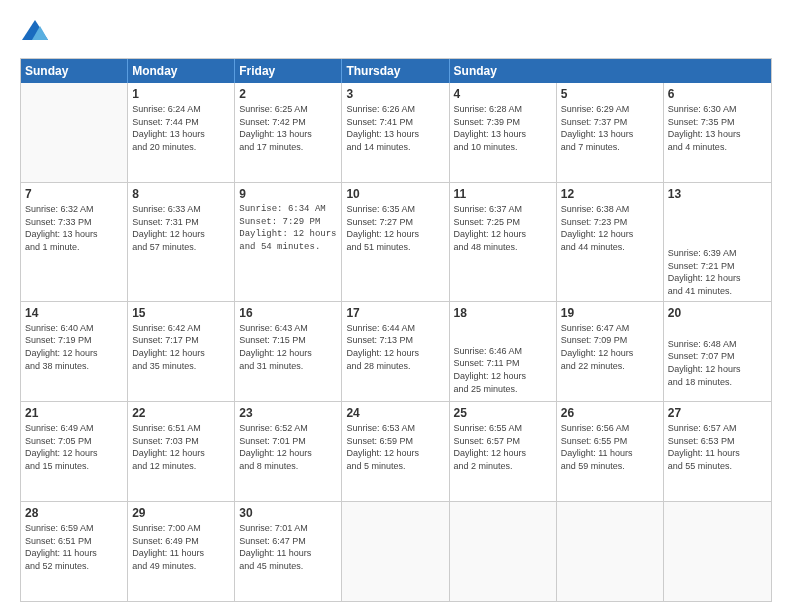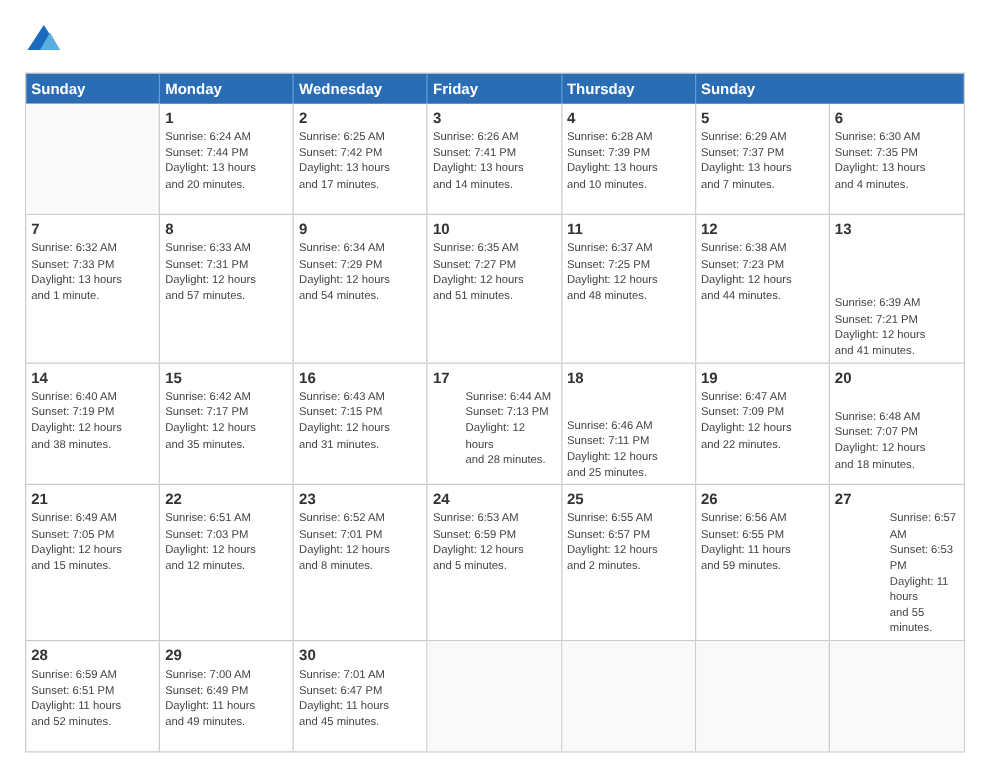--- a/index.html
+++ b/index.html
@@ -139,21 +139,20 @@
     <div class="title-block">
       <div class="month-title"></div>
       <div class="location"></div>
     </div>
   </div>
 
   <div class="calendar">
     <div class="cal-header" id="cal-header">
         <div class="cal-header-cell">Sunday</div>
         <div class="cal-header-cell">Monday</div>
-        <div class="cal-header-cell">Wednesday</div>
         <div class="cal-header-cell">Friday</div>
         <div class="cal-header-cell">Thursday</div>
         <div class="cal-header-cell">Sunday</div>
       </div>
     <div class="cal-body" id="cal-body">
         <div class="cal-row">
           <div class="cal-cell empty"></div>
           <div class="cal-cell">
             <span class="day-num">1</span>
             <div class="day-info" style="white-space: pre-line;">Sunrise: 6:24 AM
@@ -207,21 +206,21 @@
           </div>
           <div class="cal-cell">
             <span class="day-num">8</span>
             <div class="day-info" style="white-space: pre-line;">Sunrise: 6:33 AM
 Sunset: 7:31 PM
 Daylight: 12 hours
 and 57 minutes.</div>
           </div>
           <div class="cal-cell">
             <span class="day-num">9</span>
-            <div class="day-info" style="white-space: pre-line;">Sunrise: 6:34 AM
+            <div class="day-info" style="white-space: pre-line; font-family: Liberation Mono, monospace;">Sunrise: 6:34 AM
 Sunset: 7:29 PM
 Daylight: 12 hours
 and 54 minutes.</div>
           </div>
           <div class="cal-cell">
             <span class="day-num">10</span>
             <div class="day-info" style="white-space: pre-line;">Sunrise: 6:35 AM
 Sunset: 7:27 PM
 Daylight: 12 hours
 and 51 minutes.</div>
@@ -265,21 +264,21 @@
           </div>
           <div class="cal-cell">
             <span class="day-num">16</span>
             <div class="day-info" style="white-space: pre-line;">Sunrise: 6:43 AM
 Sunset: 7:15 PM
 Daylight: 12 hours
 and 31 minutes.</div>
           </div>
           <div class="cal-cell">
             <span class="day-num">17</span>
-            <div class="day-info" style="white-space: pre-line; margin-left: 26px;">Sunrise: 6:44 AM
+            <div class="day-info" style="white-space: pre-line;">Sunrise: 6:44 AM
 Sunset: 7:13 PM
 Daylight: 12 hours
 and 28 minutes.</div>
           </div>
           <div class="cal-cell">
             <span class="day-num">18</span>
             <div class="day-info" style="white-space: pre-line; margin-top: 24px;">Sunrise: 6:46 AM
 Sunset: 7:11 PM
 Daylight: 12 hours
 and 25 minutes.</div>
@@ -337,21 +336,21 @@
           </div>
           <div class="cal-cell">
             <span class="day-num">26</span>
             <div class="day-info" style="white-space: pre-line;">Sunrise: 6:56 AM
 Sunset: 6:55 PM
 Daylight: 11 hours
 and 59 minutes.</div>
           </div>
           <div class="cal-cell">
             <span class="day-num">27</span>
-            <div class="day-info" style="white-space: pre-line; margin-left: 44px;">Sunrise: 6:57 AM
+            <div class="day-info" style="white-space: pre-line;">Sunrise: 6:57 AM
 Sunset: 6:53 PM
 Daylight: 11 hours
 and 55 minutes.</div>
           </div>
         </div>
         <div class="cal-row">
           <div class="cal-cell">
             <span class="day-num">28</span>
             <div class="day-info" style="white-space: pre-line;">Sunrise: 6:59 AM
 Sunset: 6:51 PM

